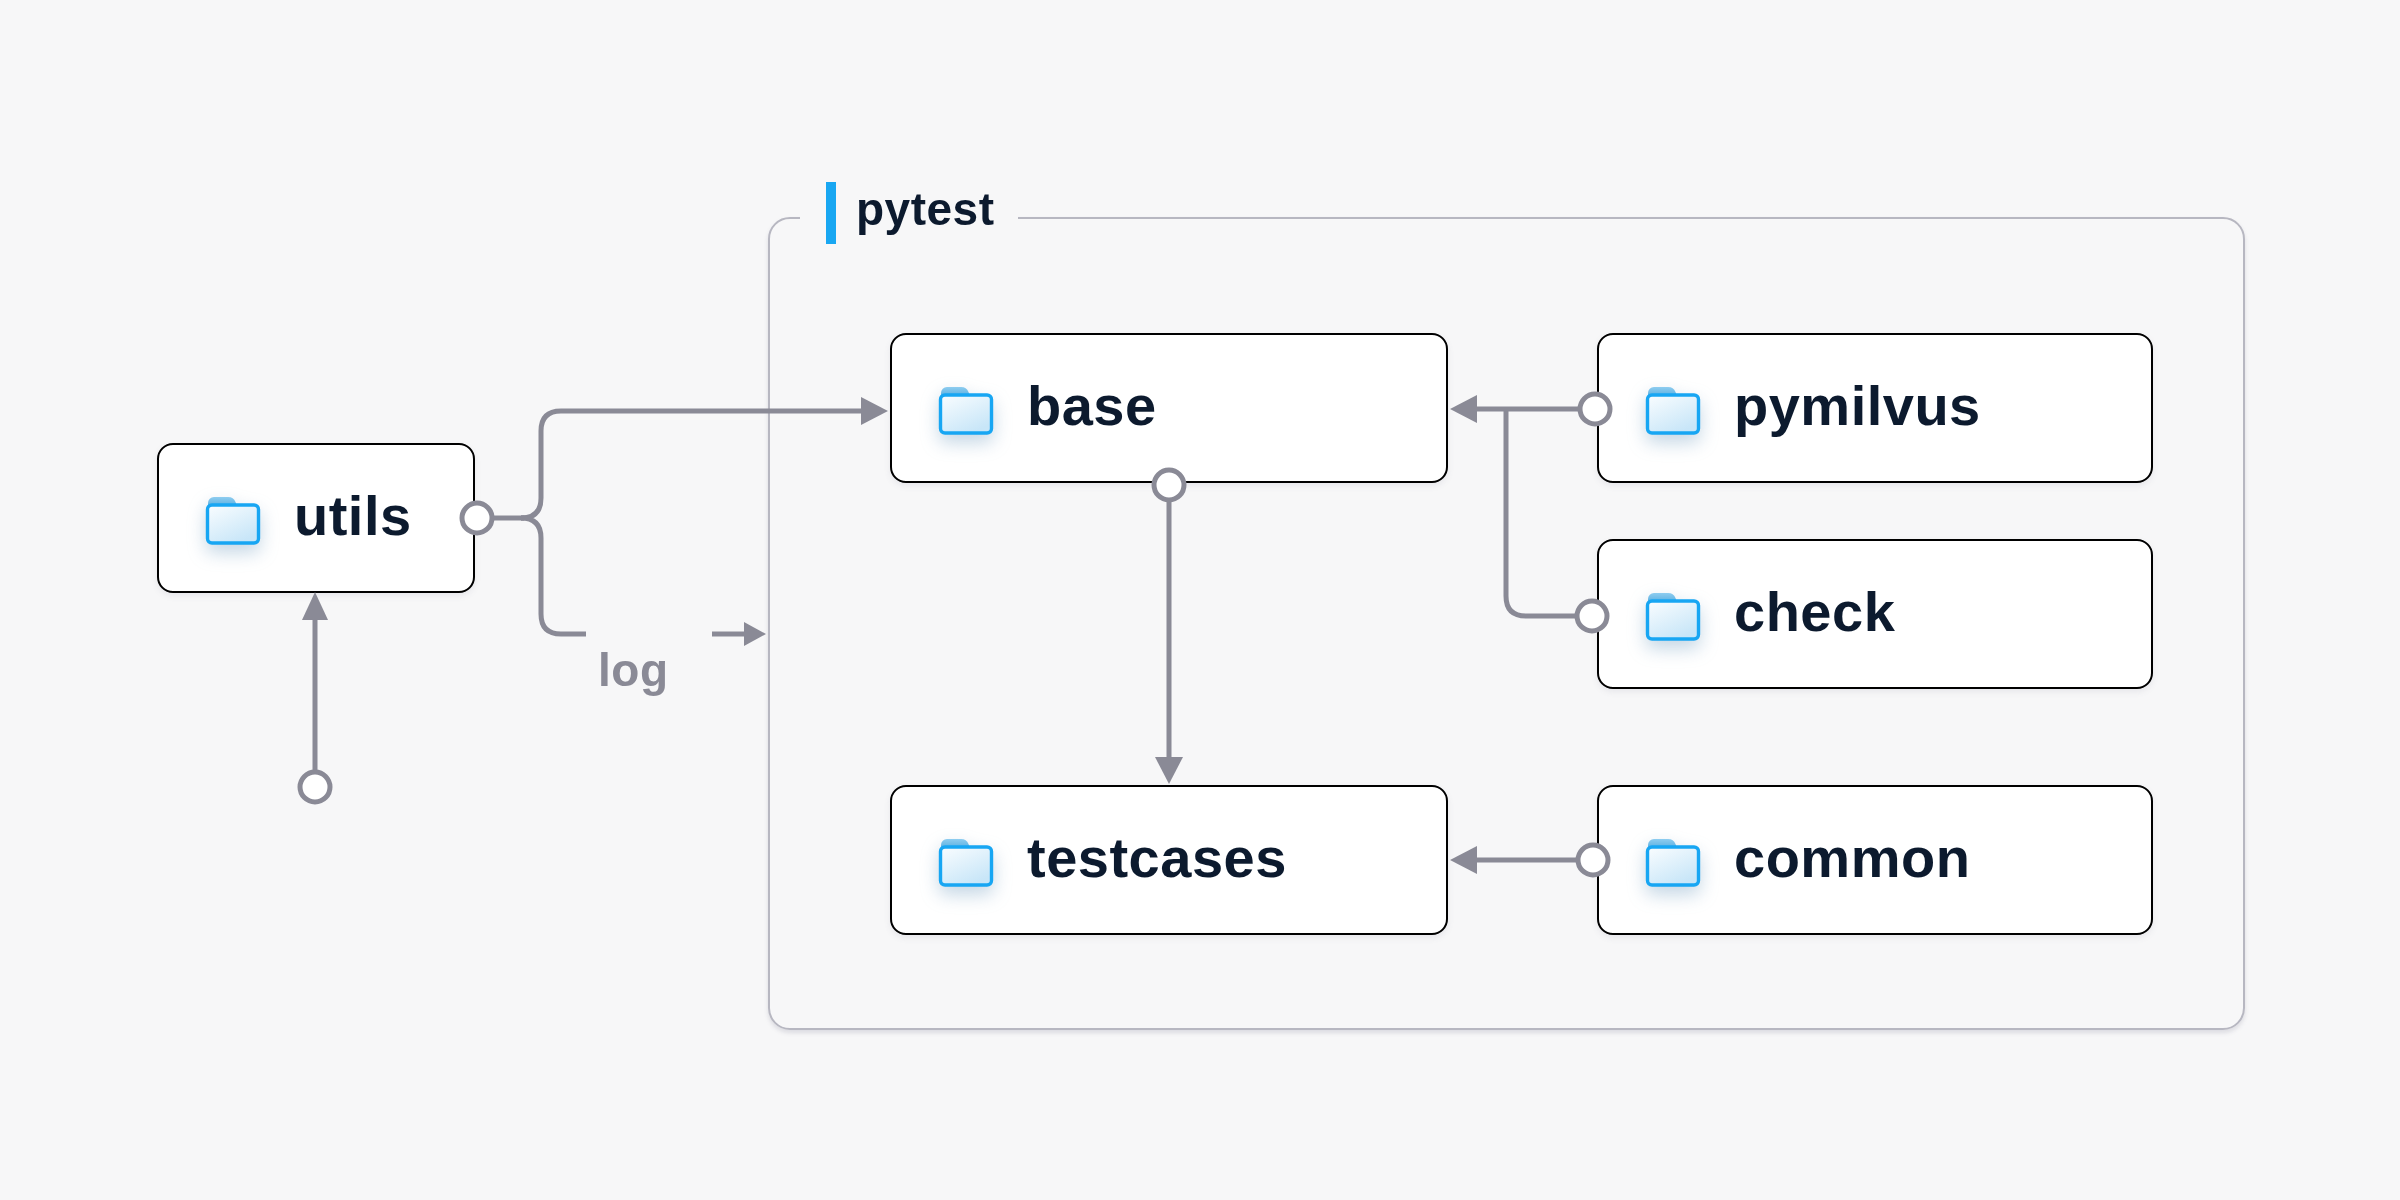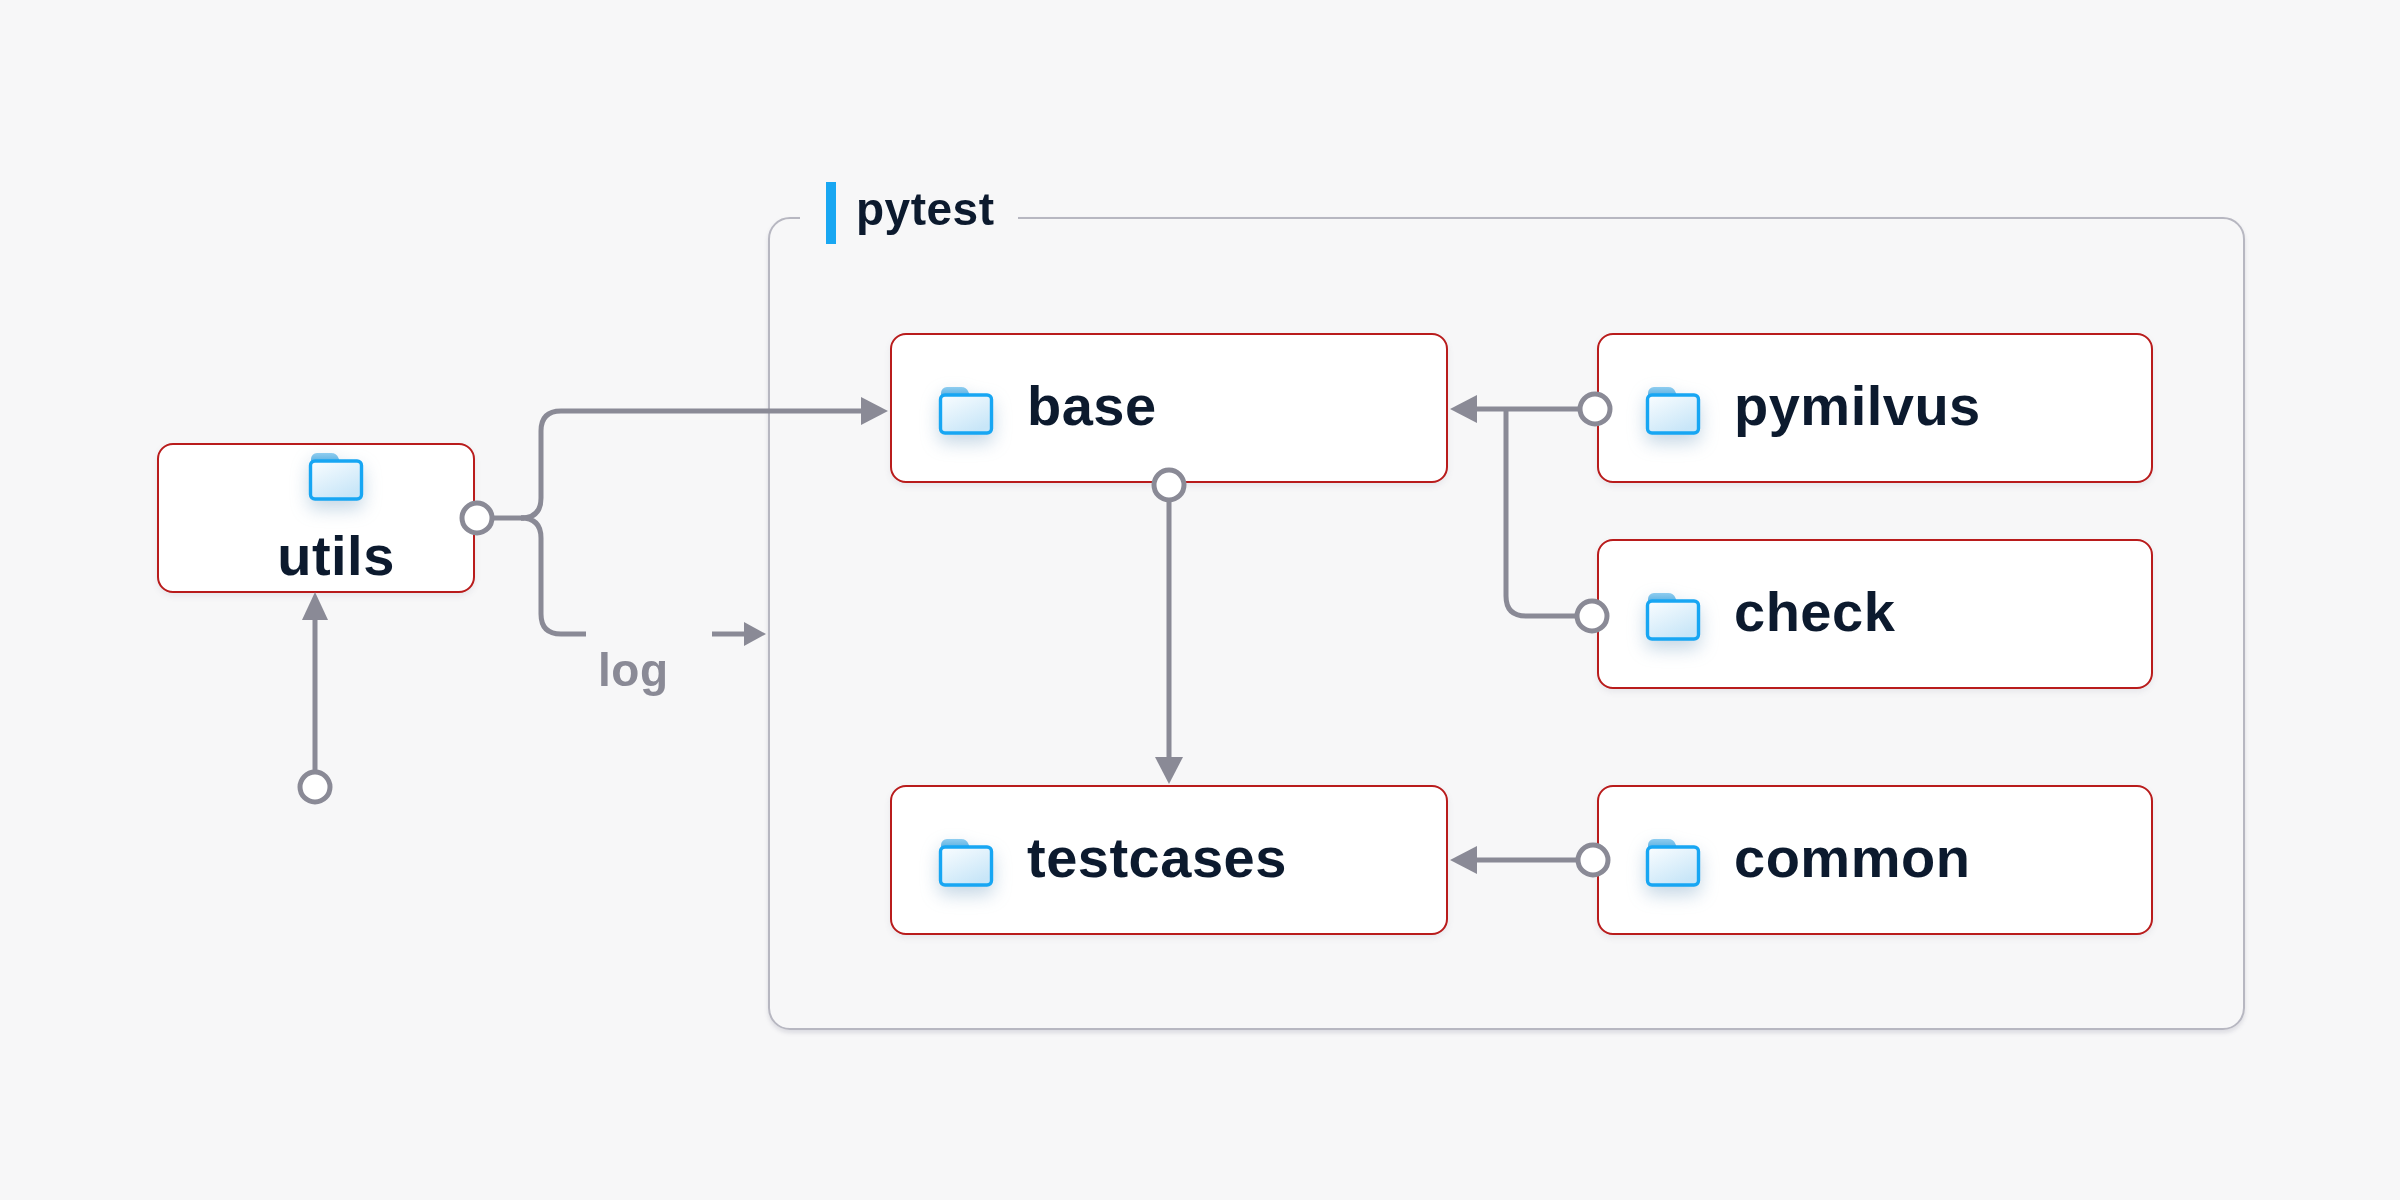--- a/index.html
+++ b/index.html
@@ -26,35 +26,35 @@
   }
   .group-label .accent-bar{
     width:10px;height:62px;background:#19a7f2;display:inline-block;
   }
   .group-label .group-title{
     font-size:46px;font-weight:700;color:#0c1a2e;letter-spacing:.5px;
   }
   
   .node{
     position:absolute;background:#ffffff;
-    border:2px solid #b91c1c;border-radius:16px;
+    border:2px solid #000000;border-radius:16px;
     box-sizing:border-box;
     display:flex;align-items:center;gap:27px;padding-left:40px;
     box-shadow:0 3px 6px rgba(100,100,125,.10);
     z-index:2;
   }
   .node .label{
     font-size:56px;font-weight:700;color:#0c1a2e;letter-spacing:.5px;
     line-height:1;position:relative;top:-2px;
   }
   .node .folder{
     width:68px;height:58px;flex:0 0 auto;
     filter:drop-shadow(0 8px 9px rgba(90,140,180,.35));
   }
-  #node-utils    {left:157px; top:443px; width:318px; height:150px;flex-direction:column;}
+  #node-utils    {left:157px; top:443px; width:318px; height:150px;}
   #node-config   {left:157px; top:785px; width:318px; height:150px;}
   #node-base     {left:890px; top:333px; width:558px; height:150px;}
   #node-testcases{left:890px; top:785px; width:558px; height:150px;}
   #node-pymilvus {left:1597px;top:333px; width:556px; height:150px;}
   #node-check    {left:1597px;top:539px; width:556px; height:150px;}
   #node-common   {left:1597px;top:785px; width:556px; height:150px;}
   
   #edges{
     position:absolute;left:0;top:0;width:2400px;height:1200px;z-index:4;
     pointer-events:none;

